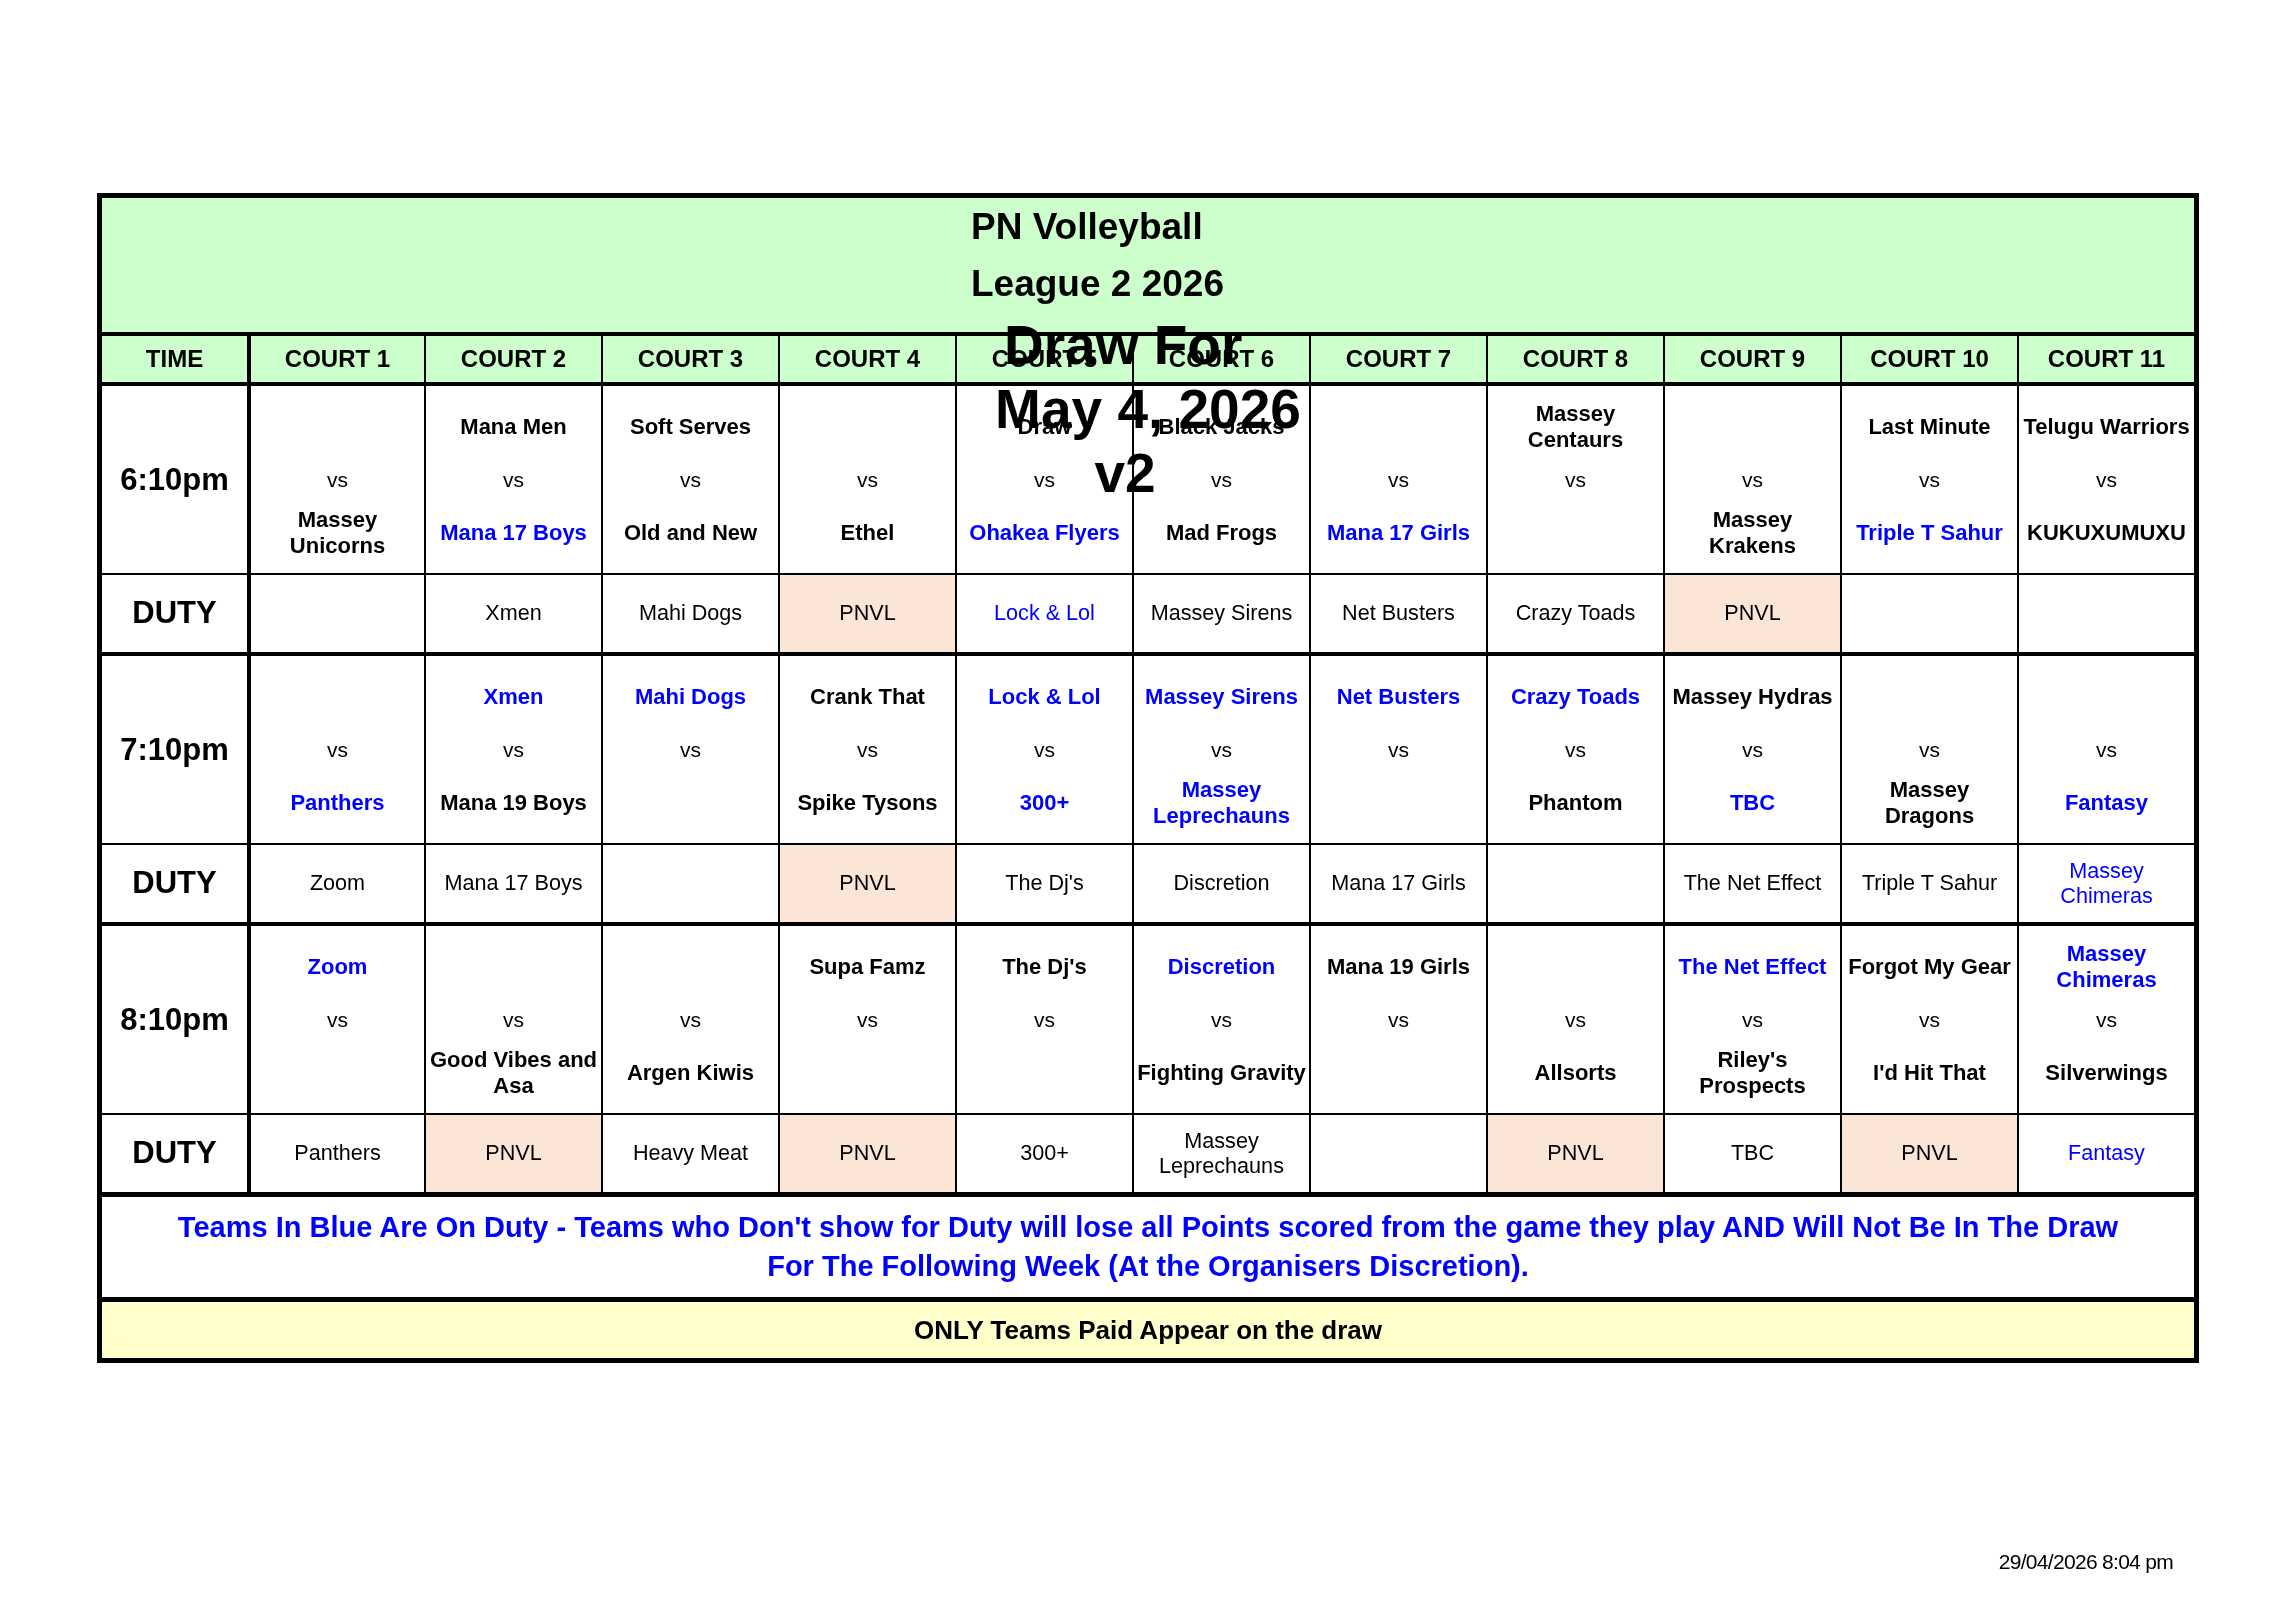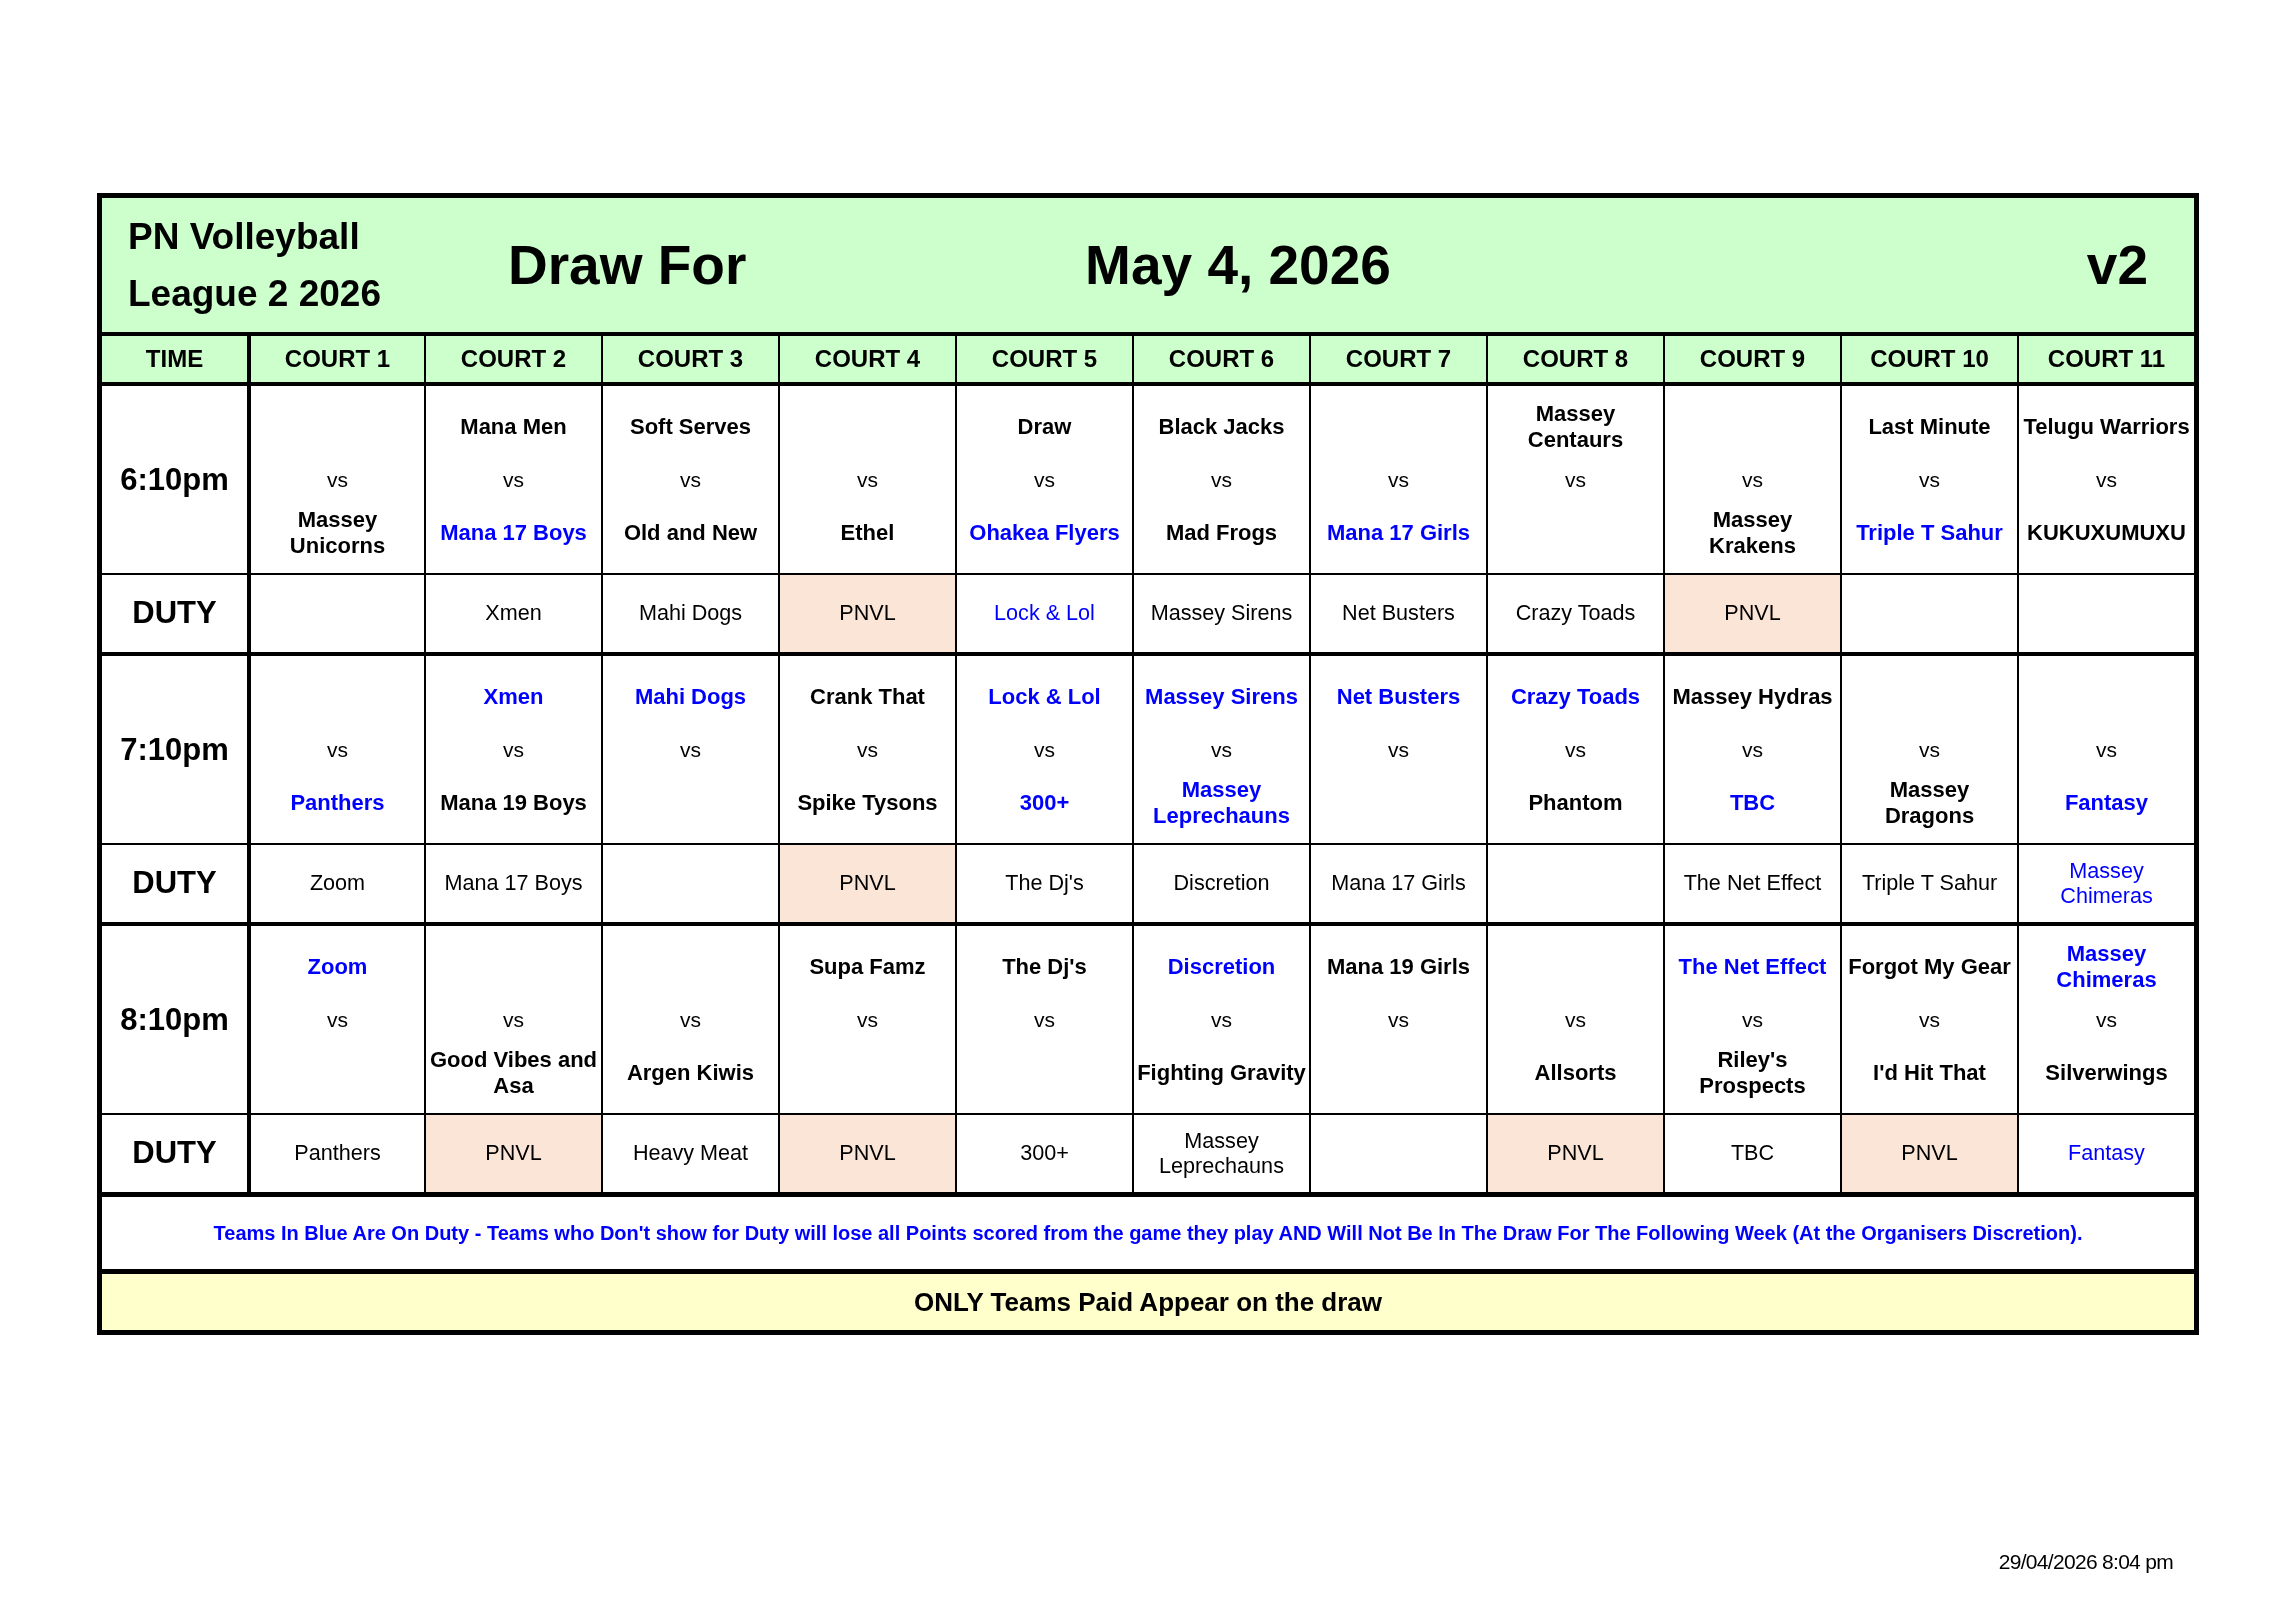--- a/index.html
+++ b/index.html
@@ -2,21 +2,21 @@
 <html style="font-size:10.5px"><head>
 <meta charset="utf-8">
 <style>
   html,body{margin:0;padding:0;background:#ffffff;}
   .page{position:relative;width:2295px;height:1623px;background:#ffffff;
         font-family:"Liberation Sans",sans-serif;color:#000;overflow:hidden;}
   .draw-table{position:absolute;left:97px;top:193px;width:2102px;
         border:5.2px solid #000;box-sizing:border-box;background:#fff;}
   .row{box-sizing:border-box;width:100%;}
   
-  .row-header{height:134px;background:#ccffcc;display:flex;align-items:center;}
+  .row-header{height:134px;background:#ccffcc;display:flex;align-items:center;flex-direction:column;}
   .hdr-league{width:406px;padding-left:26px;box-sizing:border-box;
         font-weight:bold;font-size:37px;line-height:1.55;}
   .hdr-draw{width:288px;text-align:left;font-weight:bold;font-size:55px;}
   .hdr-date{width:884px;text-align:center;font-weight:bold;font-size:55px;}
   .hdr-version{flex:1;text-align:right;padding-right:46px;font-weight:bold;font-size:55px;}
   
   .row-venue{height:48px;background:#ccffcc;border-top:4.6px solid #000;
         display:flex;align-items:center;justify-content:center;
         font-weight:bold;font-size:35px;}
   
@@ -36,23 +36,23 @@
   .team{min-height:60px;display:flex;align-items:center;justify-content:center;
         font-weight:bold;font-size:22px;line-height:1.15;}
   .vs{font-size:21px;}
   .blue{color:#0000ff;}
   .row-duty{height:79px;border-top:2.6px solid #000;}
   .row-duty>div{display:flex;align-items:center;justify-content:center;
         font-size:21.6px;line-height:1.12;text-align:center;padding:2.6px 3.9px;}
   .row-duty>div.time-cell{font-weight:bold;font-size:31px;}
   .duty-hl{background:#fbe5d6;}
   
-  .row-note{height:77px;border-top:5.2px solid #000;display:flex;align-items:center;
+  .row-note{height:105px;border-top:5.2px solid #000;display:flex;align-items:center;
         justify-content:center;text-align:center;color:#0000ff;font-weight:bold;
-        font-size:20px;line-height:1.35;padding:0 65px;box-sizing:border-box;}
+        font-size:29px;line-height:1.35;padding:0 65px;box-sizing:border-box;}
   .row-paid{height:61px;border-top:5.2px solid #000;background:#ffffcc;
         display:flex;align-items:center;justify-content:center;
         font-weight:bold;font-size:26px;}
   .timestamp{position:absolute;top:1550px;right:122px;font-size:21px;
         letter-spacing:-0.7px;}
 </style>
 </head>
 <body>
 
 <div class="page">

